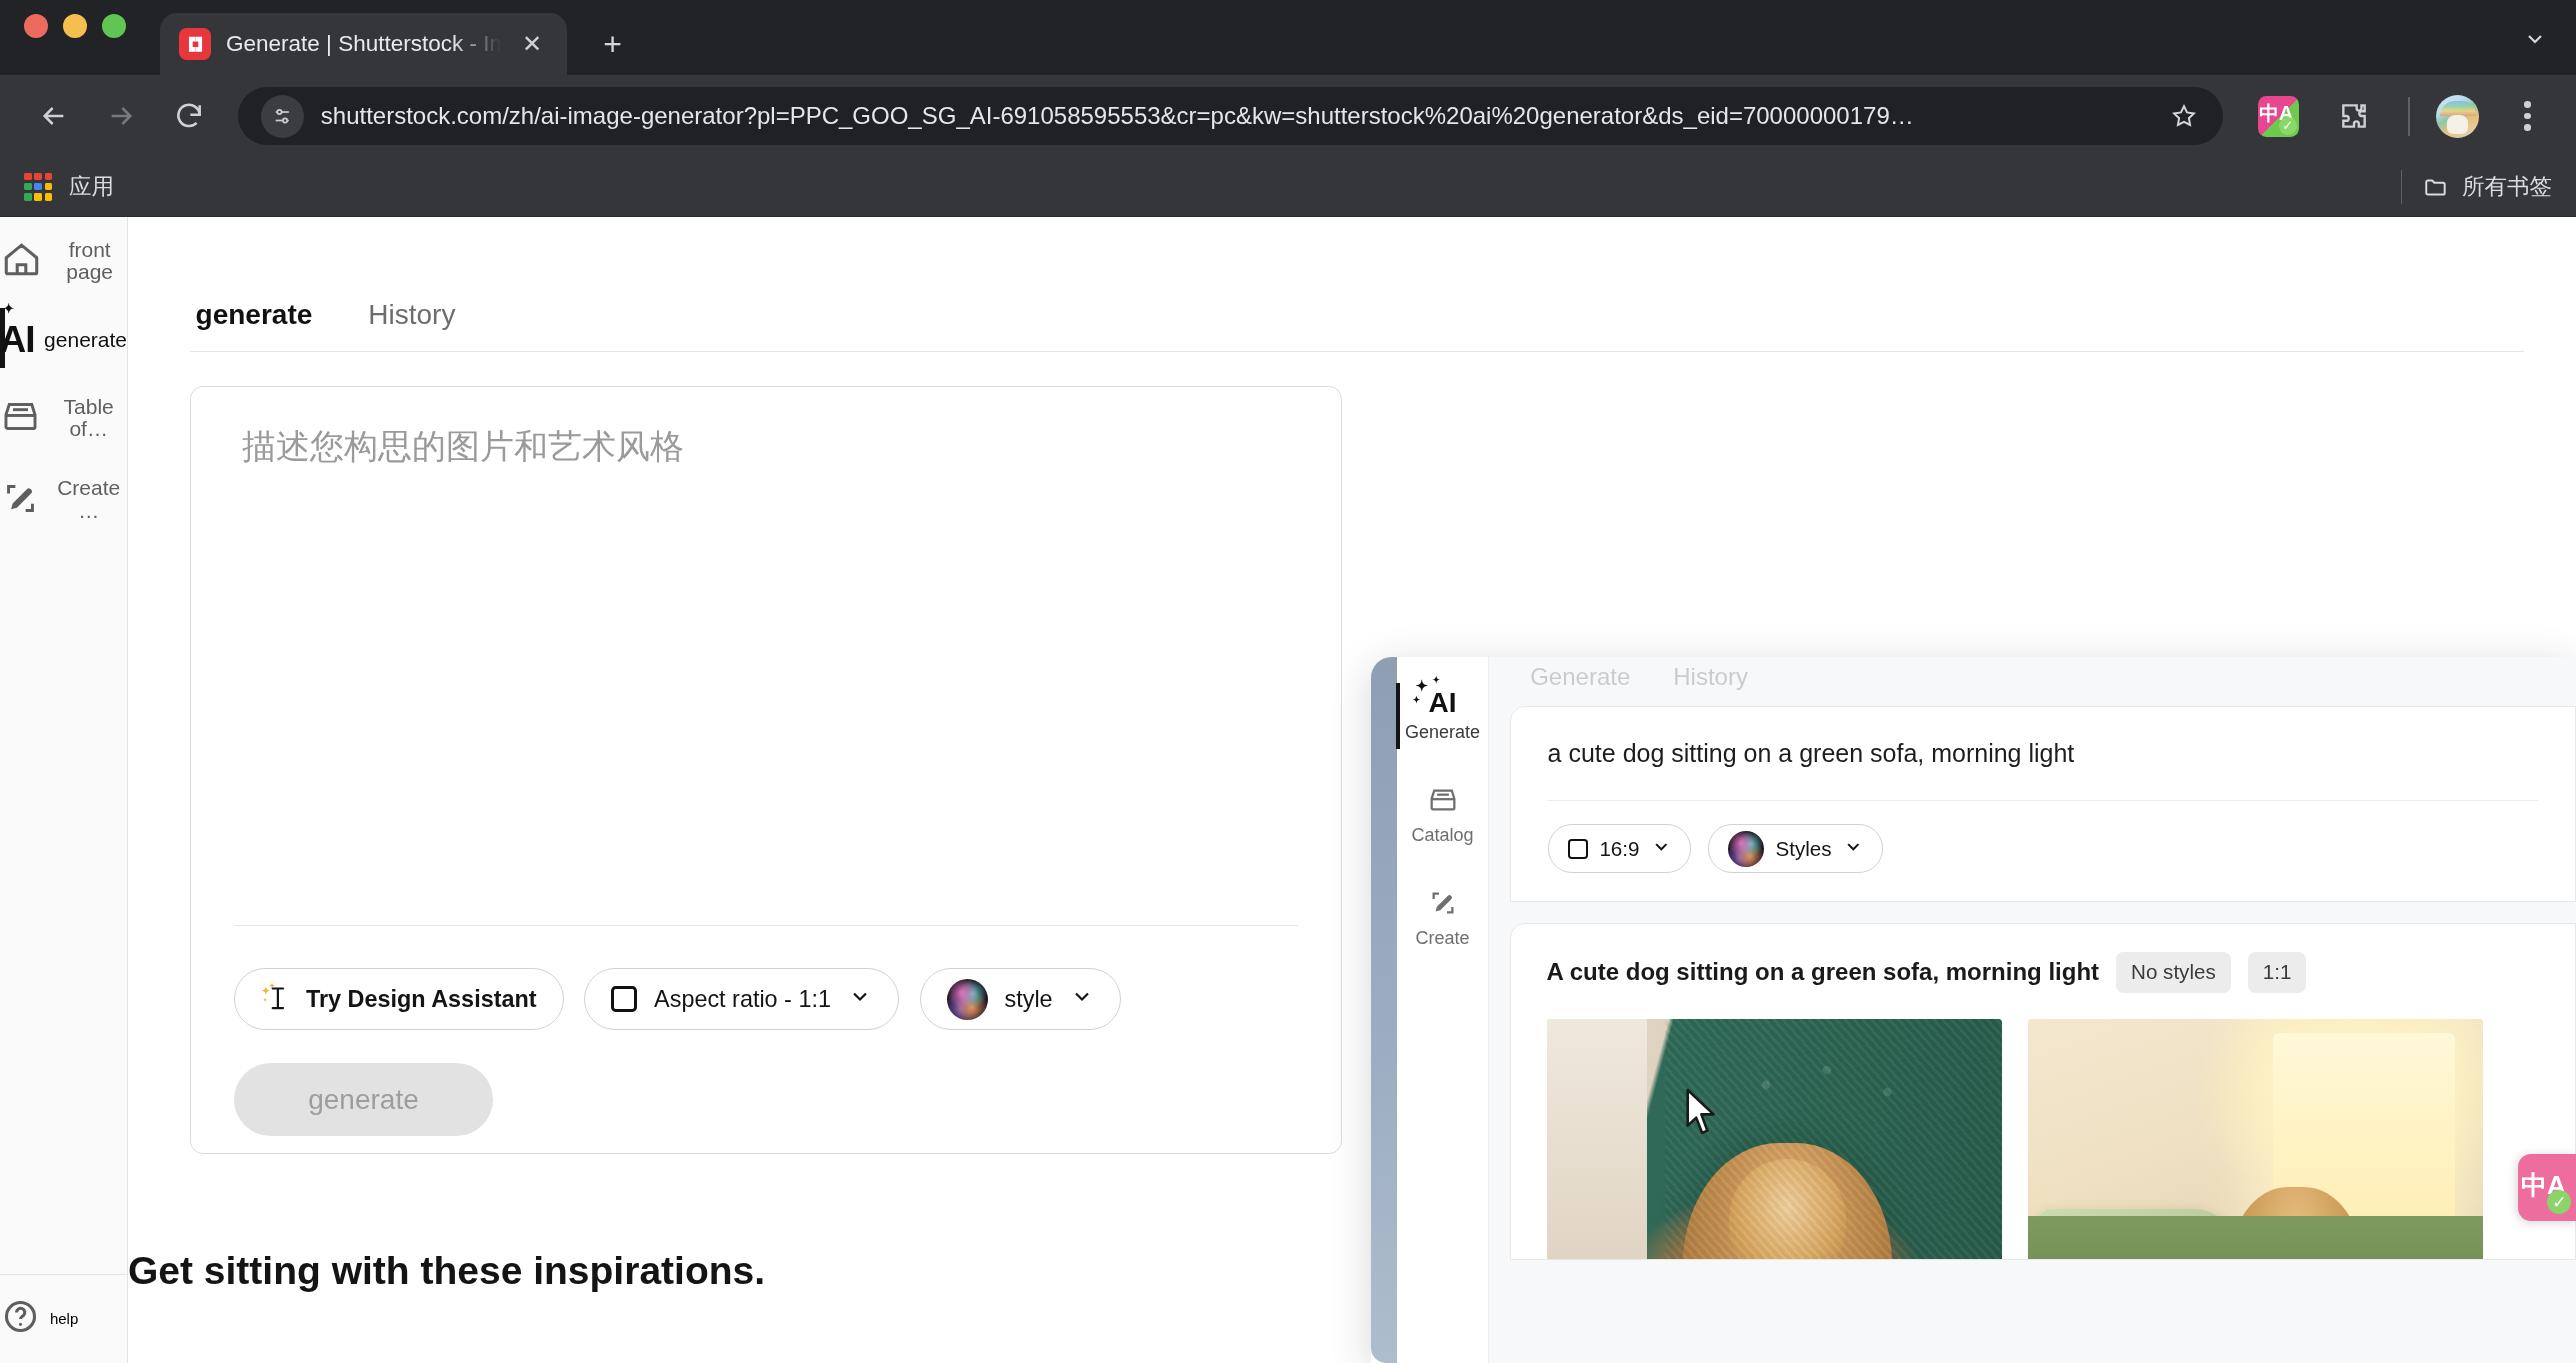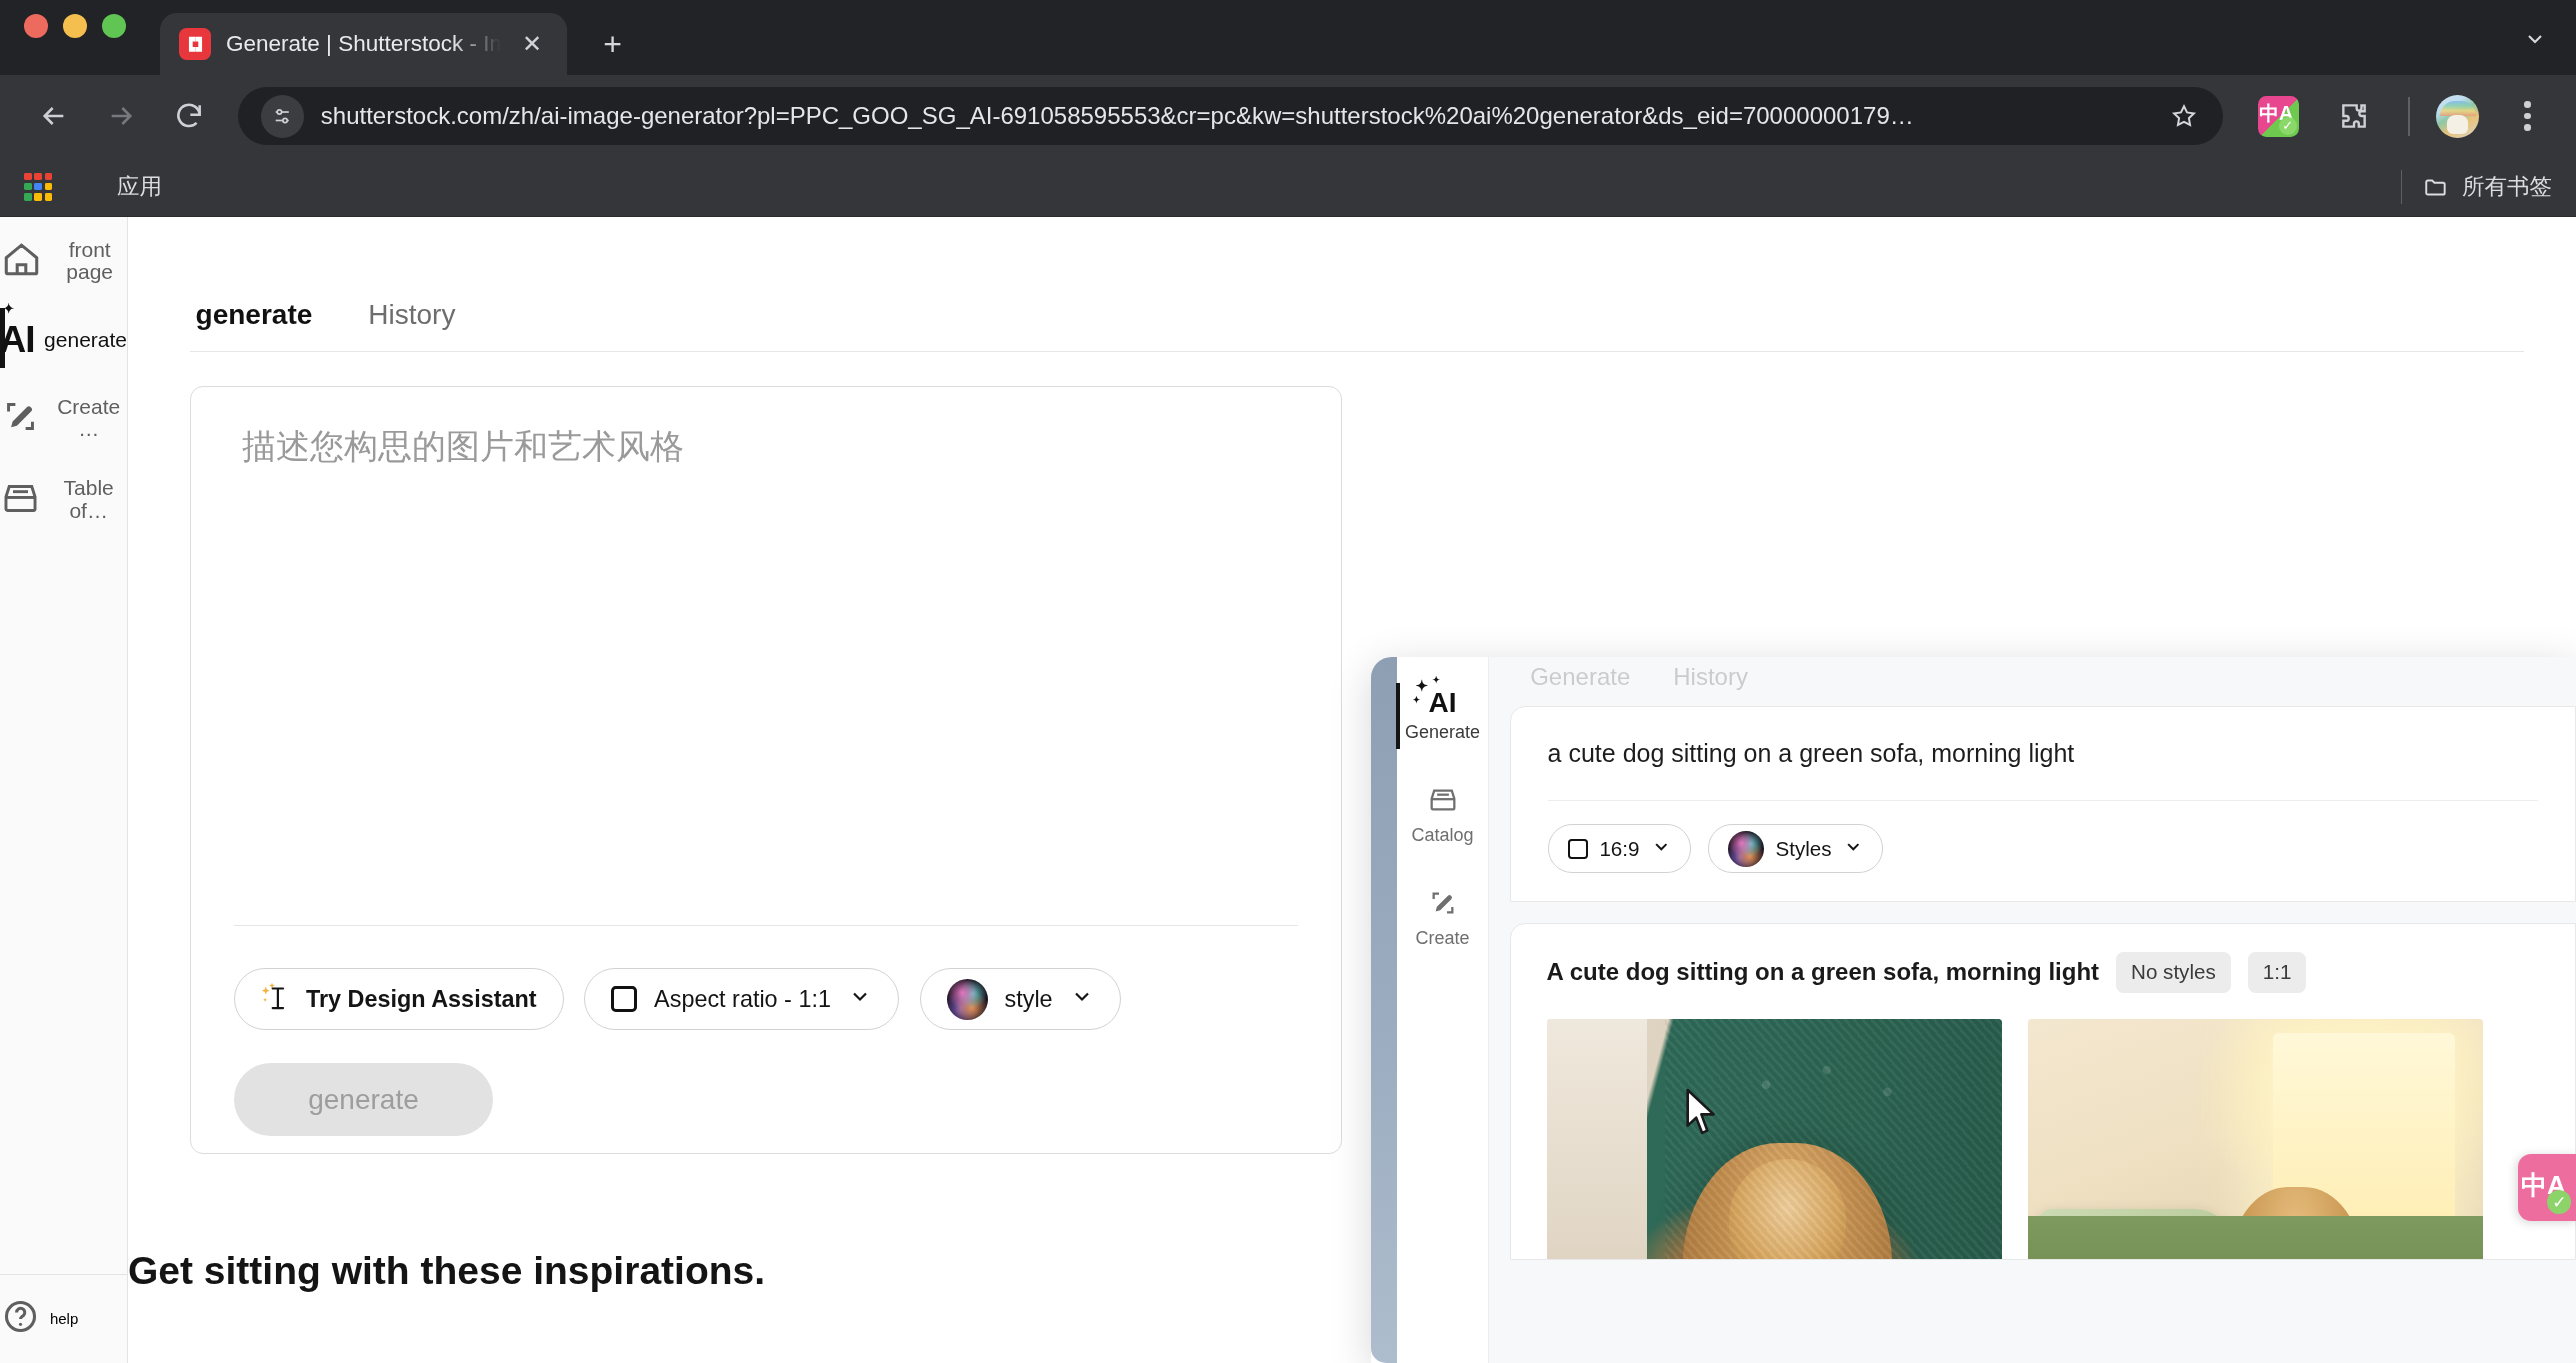--- a/index.html
+++ b/index.html
@@ -108,21 +108,21 @@
   .kebab { width: 52px; height: 52px; display: flex; flex-direction: column; align-items: center; justify-content: center; gap: 4.7px; margin-left: 17px; }
   .kebab i { width: 6.6px; height: 6.6px; border-radius: 50%; background: #cdd0d4; display: block; }
 
   .bookmarkbar {
     height: 60px; background: #35363a; display: flex; align-items: center;
     padding: 0 24px; gap: 15px; border-bottom: 0.9px solid #2a2b2e;
   }
   .bm-apps { display: flex; align-items: center; gap: 17px; }
   .apps-grid { width: 28px; height: 28px; display: grid; grid-template-columns: repeat(3, 7.5px); grid-template-rows: repeat(3, 7.5px); gap: 2.8px; }
   .apps-grid i { display: block; width: 7.5px; height: 7.5px; border-radius: 1.4px; }
-  .bm-label { color: #dadce0; font-size: 22.5px; margin-left: 48px; }
+  .bm-label { color: #dadce0; font-size: 22.5px; }
   .bm-right { margin-left: auto; display: flex; align-items: center; gap: 20.6px; }
   .bm-sep { width: 1.9px; height: 34px; background: #5d6064; }
   .bm-folder { display: flex; align-items: center; gap: 13px; color: #dadce0; font-size: 22.5px; }
 
   
   .viewport { position: relative; width: 2576px; height: 1147px; background: #fff; overflow: hidden; }
 
   .app-sidebar {
     position: absolute; left: 0; top: 0; width: 128px; height: 1147px;
     background: #fafafa; border-right: 0.9px solid #e4e4e4;
@@ -436,37 +436,37 @@
       <div class="side-item active">
         <span class="ai-logo">
           <span class="spark s1">✦</span><span class="spark s2">✦</span><span class="spark s3">✦</span>AI
         </span>
         <span class="side-label">generate</span>
       </div>
 
       <div class="side-item">
         <span>
           <svg width="41" height="41" viewBox="0 0 24 24" fill="none" stroke="#5f5f5f" stroke-width="1.7">
+              <path d="M5.4 5h13.2l1.9 6v7.2a.8.8 0 01-.8.8H4.3a.8.8 0 01-.8-.8V11z"></path>
+              <path d="M3.7 11.4h16.6"></path>
+              <path d="M7.6 8h8.8"></path>
+            </svg>
+        </span>
+        <span class="side-label">Table of…</span>
+      </div>
+
+      <div class="side-item">
+        <span>
+          <svg width="41" height="41" viewBox="0 0 24 24" fill="none" stroke="#5f5f5f" stroke-width="1.7">
               <path d="M5 9V5h4"></path>
               <path d="M19 15v4h-4"></path>
               <path d="M17.2 5.8l1 1a1.6 1.6 0 010 2.3l-8.3 8.3-3.4.9.9-3.4 8.3-8.3a1.6 1.6 0 012.3 0z" fill="#5f5f5f" stroke="none"></path>
             </svg>
         </span>
         <span class="side-label">Create …</span>
-      </div>
-
-      <div class="side-item">
-        <span>
-          <svg width="41" height="41" viewBox="0 0 24 24" fill="none" stroke="#5f5f5f" stroke-width="1.7">
-              <path d="M5.4 5h13.2l1.9 6v7.2a.8.8 0 01-.8.8H4.3a.8.8 0 01-.8-.8V11z"></path>
-              <path d="M3.7 11.4h16.6"></path>
-              <path d="M7.6 8h8.8"></path>
-            </svg>
-        </span>
-        <span class="side-label">Table of…</span>
       </div>
 
       <div class="side-spacer"></div>
 
       <div class="side-bottom">
         <span>
           <svg width="41" height="41" viewBox="0 0 24 24" fill="none" stroke="#5f5f5f" stroke-width="1.8">
               <circle cx="12" cy="12" r="8.2"></circle>
               <path d="M9.7 9.6a2.4 2.4 0 114.1 1.7c-.8.8-1.8 1.1-1.8 2.2"></path>
               <circle cx="12" cy="16.6" r=".9" fill="#5f5f5f" stroke="none"></circle>

